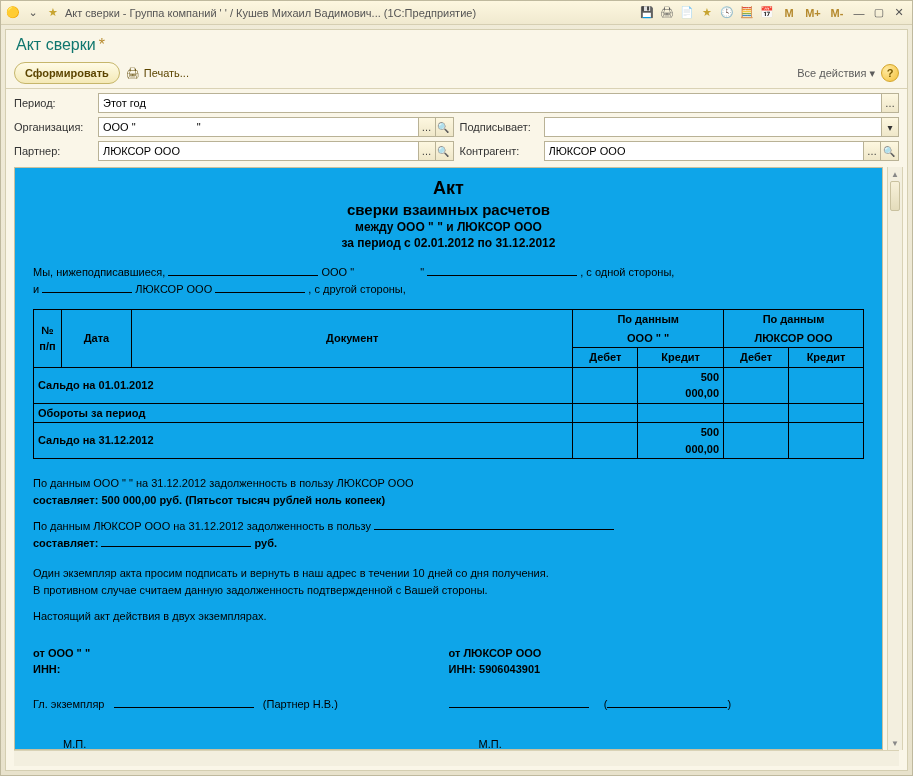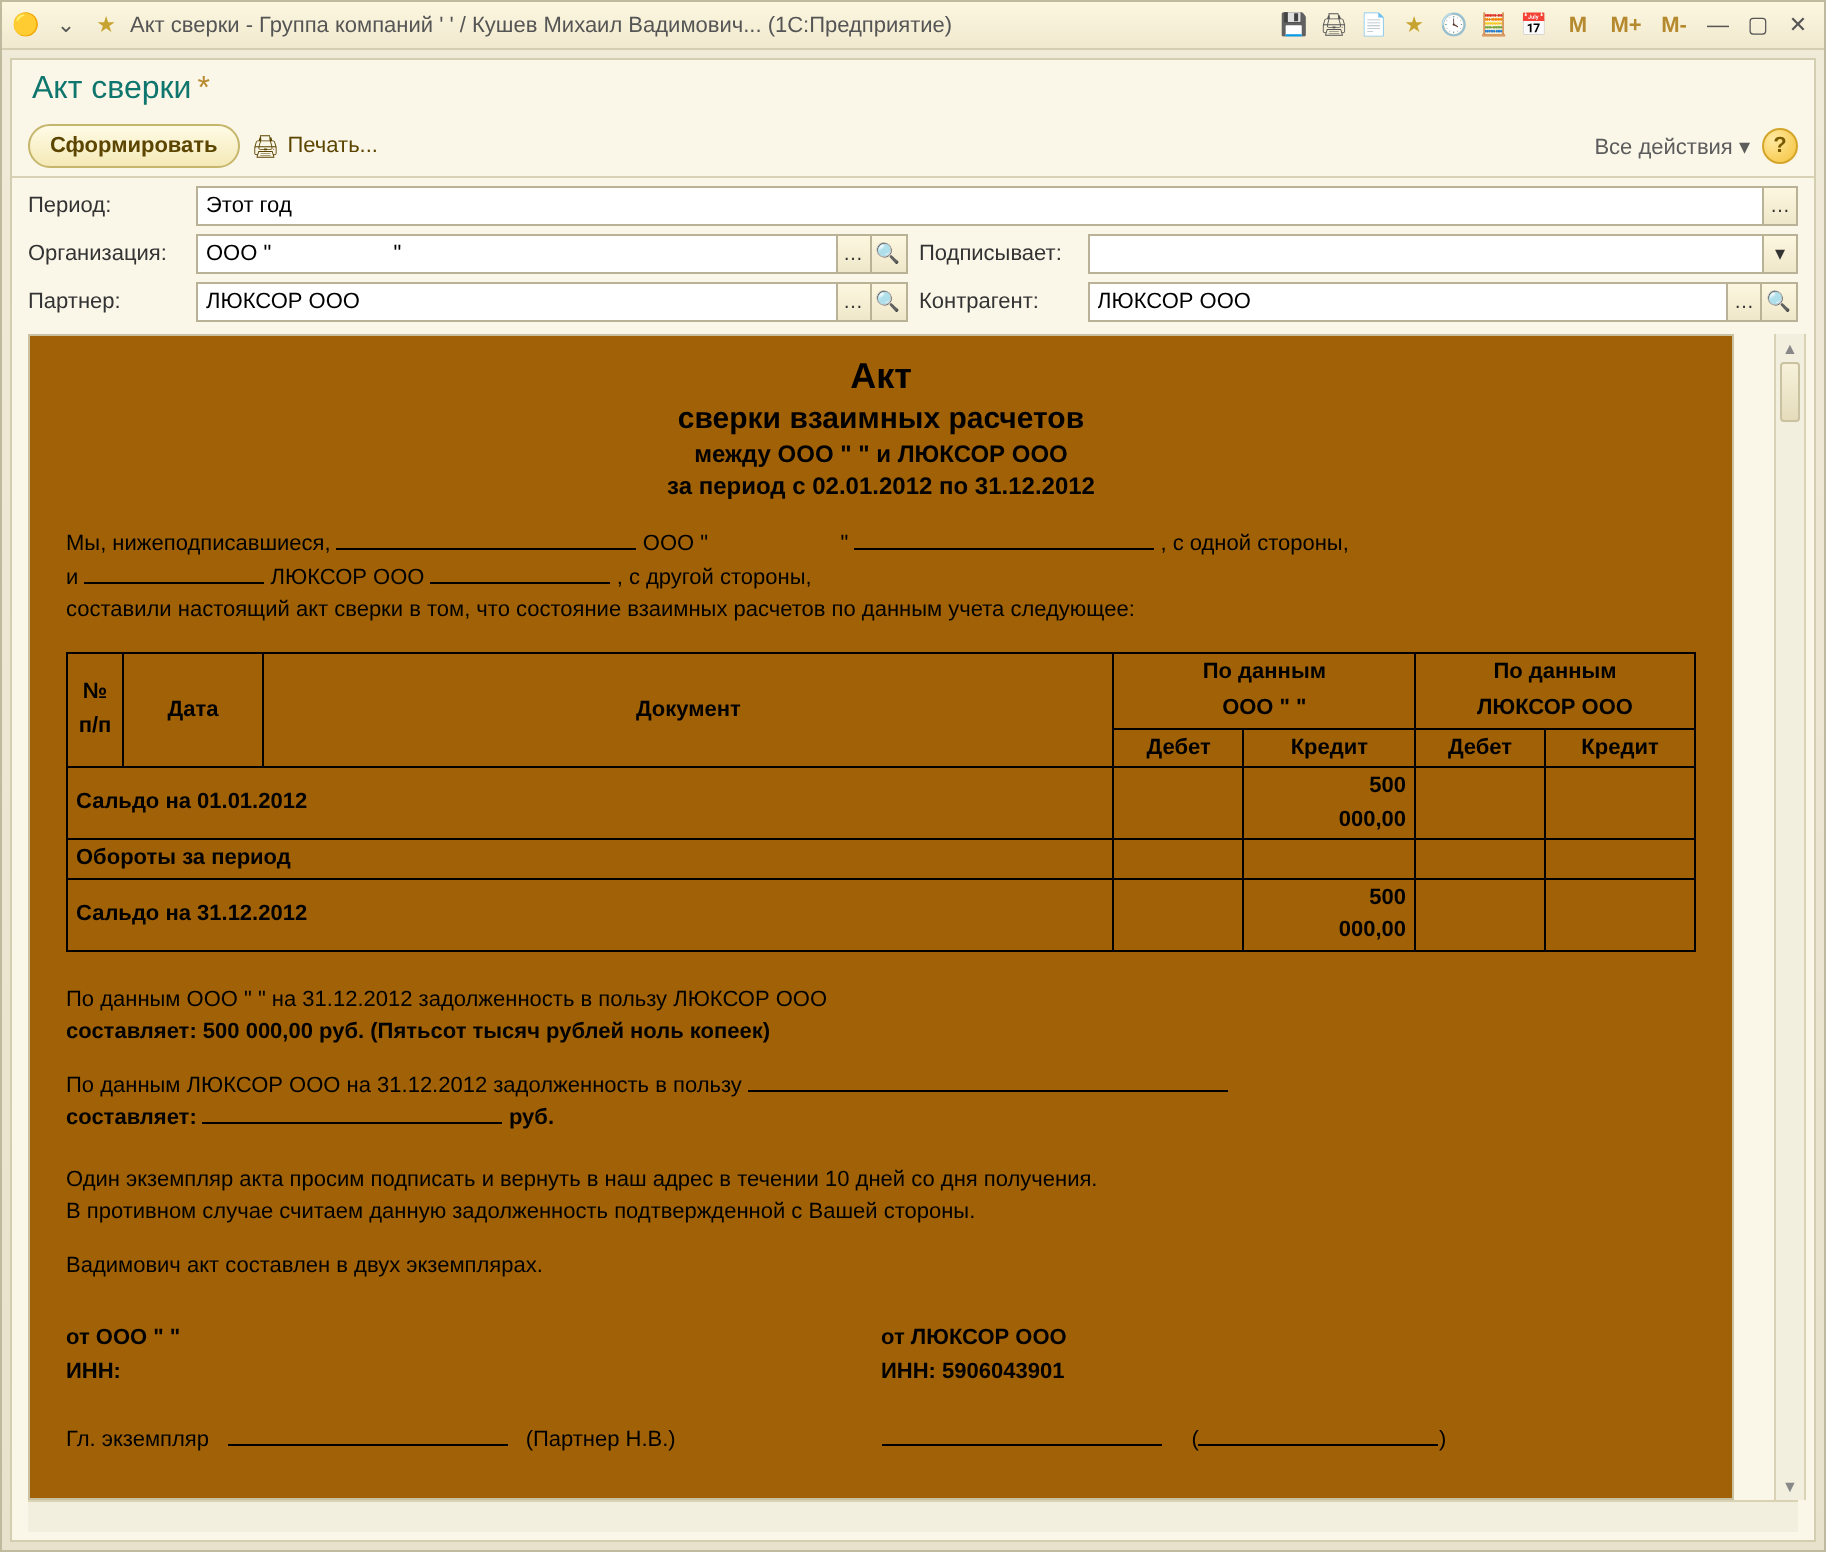--- a/index.html
+++ b/index.html
@@ -139,23 +139,23 @@
   cursor: pointer;
 }
 .field .pick + .search { border-left: none; }
 .doc-area {
   flex: 1;
   display: flex;
   overflow: hidden;
 }
 .document {
   flex: 1;
-  background: #a16207;
+  background: #0ea5e9;
   border: 1px solid #c9c19f;
-  margin: 0 16px 0 8px;
+  margin: 0 0 0 8px;
   padding: 8px 18px 18px 18px;
   overflow: auto;
 }
 .v-scroll {
   width: 16px;
   margin: 0 4px;
   background: #f3efdf;
   border-left: 1px solid #d9d2b5;
   border-right: 1px solid #d9d2b5;
   position: relative;
@@ -293,21 +293,20 @@
             <span class="blank w150"></span>
             <span>, с одной стороны,</span>
           </div>
           <div>
             <span>и </span>
             <span class="blank w90"></span>
             <span> ЛЮКСОР ООО </span>
             <span class="blank w90"></span>
             <span>, с другой стороны,</span>
           </div>
-          <div>составили настоящий акт сверки в том, что состояние взаимных расчетов по данным учета следующее:</div>
 
           <table class="recon">
             <tbody>
                 <tr>
               <th rowspan="3" style="width:28px">№ п/п</th>
               <th rowspan="3" style="width:70px">Дата</th>
               <th rowspan="3">Документ</th>
               <th colspan="2" style="border-bottom:none">По данным</th>
               <th colspan="2" style="border-bottom:none">По данным</th>
             </tr>
@@ -359,21 +358,21 @@
             <span>составляет: </span>
             <span class="blank w150"></span>
             <span> руб.</span>
             </b>
           </div>
 
           <div style="height:14px"></div>
           <div>Один экземпляр акта просим подписать и вернуть в наш адрес в течении 10 дней со дня получения.</div>
           <div>В противном случае считаем данную задолженность подтвержденной с Вашей стороны.</div>
           <div style="height:10px"></div>
-          <div>Вадимович акт составлен в двух экземплярах.</div>
+          <div>Настоящий акт действия в двух экземплярах.</div>
 
           <div style="height:16px"></div>
           <div class="sig-row">
             <div class="sig-col">
               <div style="font-weight:bold">от ООО "                  "</div>
               <div style="font-weight:bold">ИНН:</div>
             </div>
             <div class="sig-col">
               <div style="font-weight:bold">от ЛЮКСОР ООО</div>
               <div style="font-weight:bold">ИНН: 5906043901</div>

